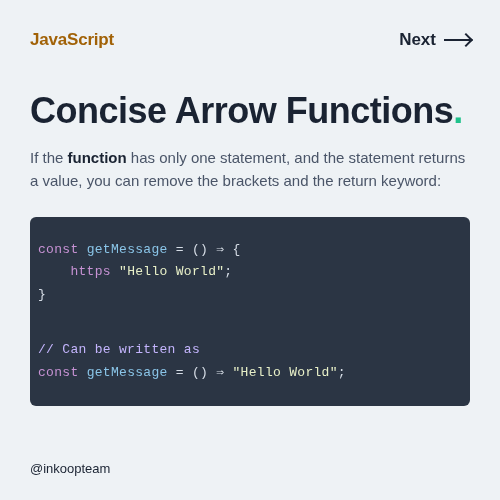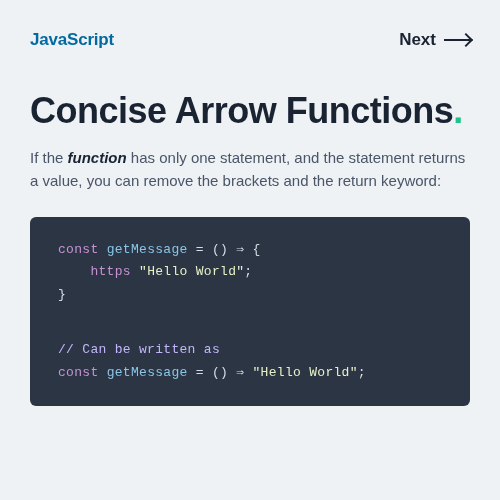--- a/index.html
+++ b/index.html
@@ -5,32 +5,32 @@
   * { margin: 0; padding: 0; box-sizing: border-box; }
   body {
     width: 500px; height: 500px;
     background: #eef2f5;
     font-family: -apple-system, BlinkMacSystemFont, 'Segoe UI', sans-serif;
     color: #1a2332;
     padding: 30px 30px 24px 30px;
     display: flex; flex-direction: column;
   }
   .header { display: flex; justify-content: space-between; align-items: center; margin-bottom: 40px; }
-  .brand { font-weight: 800; font-size: 17px; color: #0369a1; letter-spacing: -0.2px; }
+  .brand { font-weight: 800; font-size: 17px; color: #a16207; letter-spacing: -0.2px; }
   .next { display: flex; align-items: center; gap: 8px; font-weight: 800; font-size: 17px; color: #1a2332; }
   .arrow { width: 26px; height: 2px; background: #1a2332; position: relative; }
   .arrow::after { content:''; position:absolute; right:-1px; top:-4px; border:solid #1a2332; border-width:0 2px 2px 0; padding:4px; transform:rotate(-45deg); }
   h1 { font-size: 36px; font-weight: 800; letter-spacing: -0.5px; margin-bottom: 14px; }
   .dot { color: #1fc28b; }
   .desc { font-size: 15px; line-height: 1.55; color: #4a5568; margin-bottom: 24px; font-weight: 400; }
-  .desc b { color: #1a2332; font-weight: 700; font-style: italic; }
+  .desc b { color: #1a2332; font-weight: 700; }
   .code {
     background: #2b3544;
     border-radius: 6px;
-    padding: 22px 28px;
+    padding: 22px 8px;
     font-family: 'SFMono-Regular', Consolas, 'Courier New', monospace;
     font-size: 13px;
     line-height: 1.75;
     color: #d6dde6;
     letter-spacing: 0.3px;
   }
   .kw { color: #c792d4; }
   .fn { color: #8ac5e8; }
   .str { color: #e8f0c8; }
   .cm { color: #c4b5fd; margin-top: 32px; }
@@ -57,13 +57,14 @@
 <div class="code">
   <div><span class="kw">const</span> <span class="fn">getMessage</span><span class="op"> = () ⇒  {</span></div>
   <div>&nbsp;&nbsp;&nbsp;&nbsp;<span class="kw">https</span> <span class="str">"Hello World"</span><span class="op">;</span></div>
   <div><span class="op">}</span></div>
   <div> </div>
   <div class="cm">// Can be written as</div>
   <div><span class="kw">const</span> <span class="fn">getMessage</span><span class="op"> = () ⇒ </span><span class="str">"Hello World"</span><span class="op">;</span></div>
 </div>
 
 <div class="footer">
+  <span>@inkoopteam</span>
 </div>
 
 </body></html>

